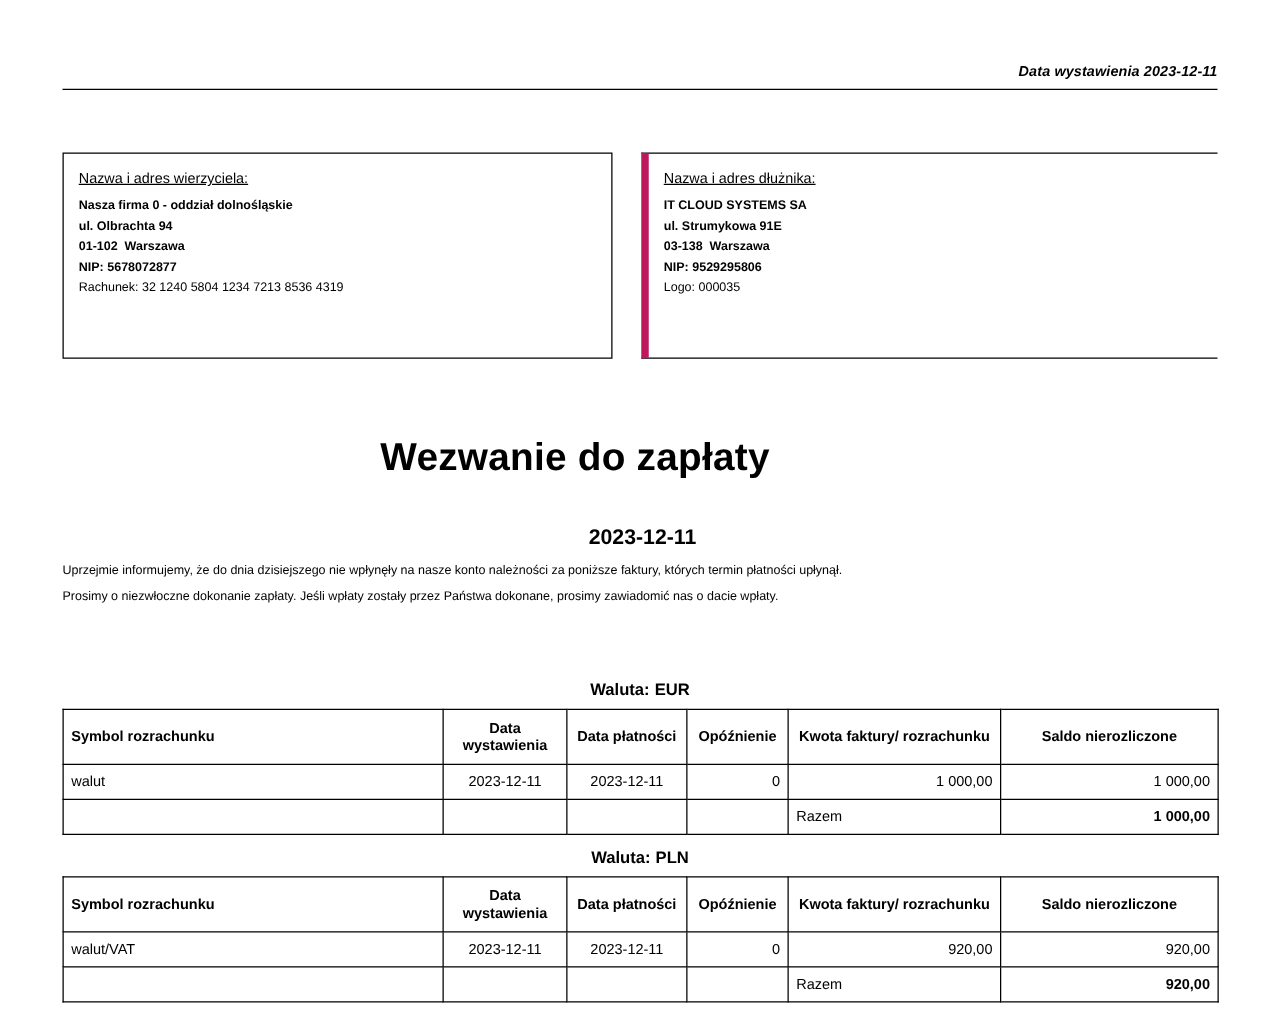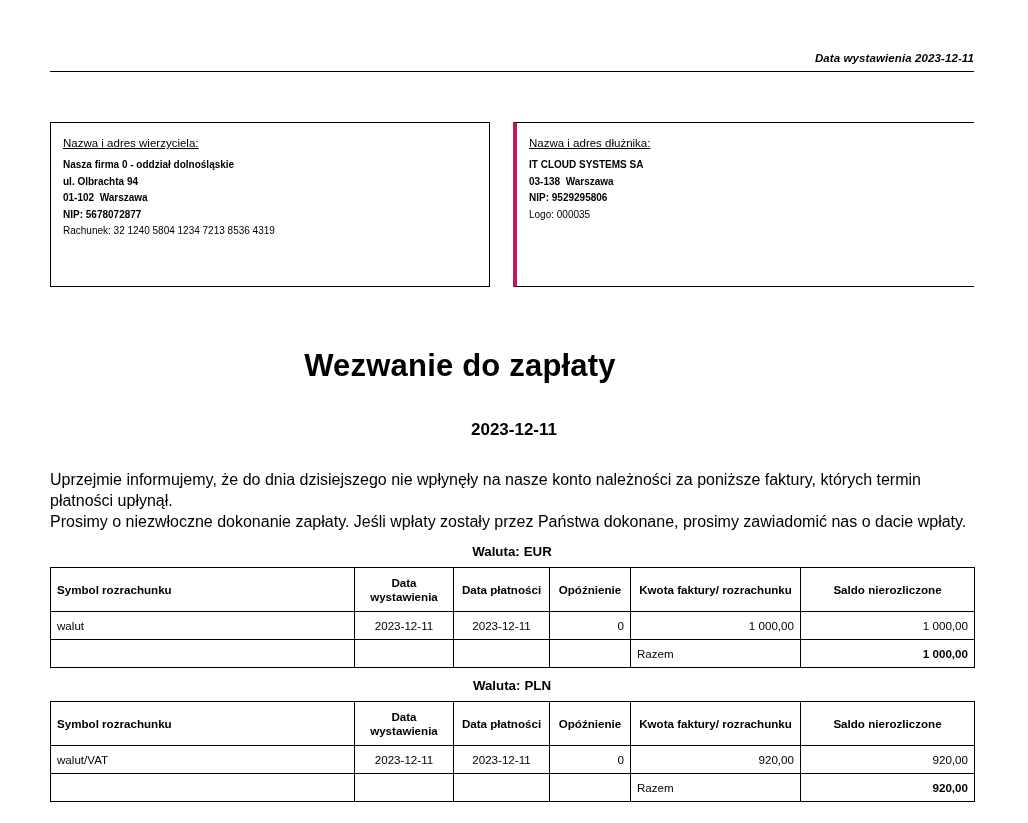--- a/index.html
+++ b/index.html
@@ -63,21 +63,21 @@
   .party-left {
     left: 0;
     width: 440px;
     border: 1px solid #000;
   }
   .party-right {
     left: 463px;
     width: 461px;
     border-top: 1px solid #000;
     border-bottom: 1px solid #000;
-    border-left: 4px solid #be185d;
+    border-left: 6px solid #be185d;
     border-right: none;
   }
   .party-caption {
     font-size: 11.5px;
     text-decoration: underline;
     margin-bottom: 8px;
   }
   .party-line {
     font-size: 10px;
     line-height: 16.5px;
@@ -103,23 +103,23 @@
     width: 1028px;
     text-align: center;
     font-size: 17px;
     font-weight: bold;
   }
 
   
   .intro {
     position: absolute;
     left: 50px;
-    top: 469px;
-    width: 924px;
-    font-size: 16px;
+    top: 446px;
+    width: 924px;
+    font-size: 10px;
     line-height: 21px;
   }
 
   
   .section {
     position: absolute;
     left: 50px;
     width: 924px;
   }
   .section-1 { top: 544px; }
@@ -199,20 +199,21 @@
       <div class="party-line bold">Nasza firma 0 - oddział dolnośląskie</div>
       <div class="party-line bold">ul. Olbrachta 94</div>
       <div class="party-line bold">01-102  Warszawa</div>
       <div class="party-line bold">NIP: 5678072877</div>
       <div class="party-line">Rachunek: 32 1240 5804 1234 7213 8536 4319</div>
     </div>
 
     <div class="party party-right">
       <div class="party-caption">Nazwa i adres dłużnika:</div>
       <div class="party-line bold">IT CLOUD SYSTEMS SA</div>
+      <div class="party-line bold">ul. Strumykowa 91E</div>
       <div class="party-line bold">03-138  Warszawa</div>
       <div class="party-line bold">NIP: 9529295806</div>
       <div class="party-line">Logo: 000035</div>
     </div>
 
   </div>
 
   <div class="doc-title">Wezwanie do zapłaty</div>
   <div class="doc-date">2023-12-11</div>
 

